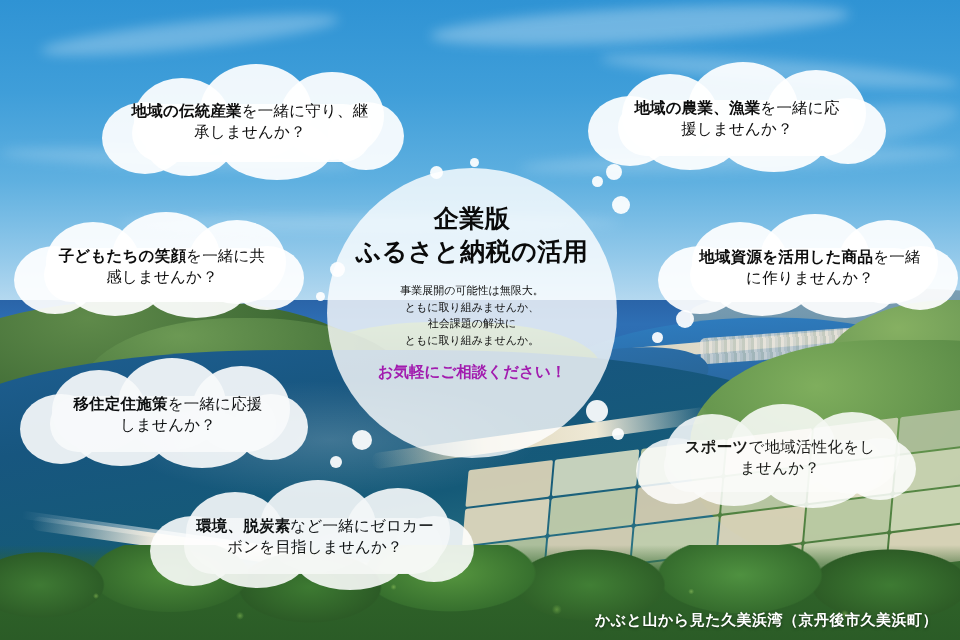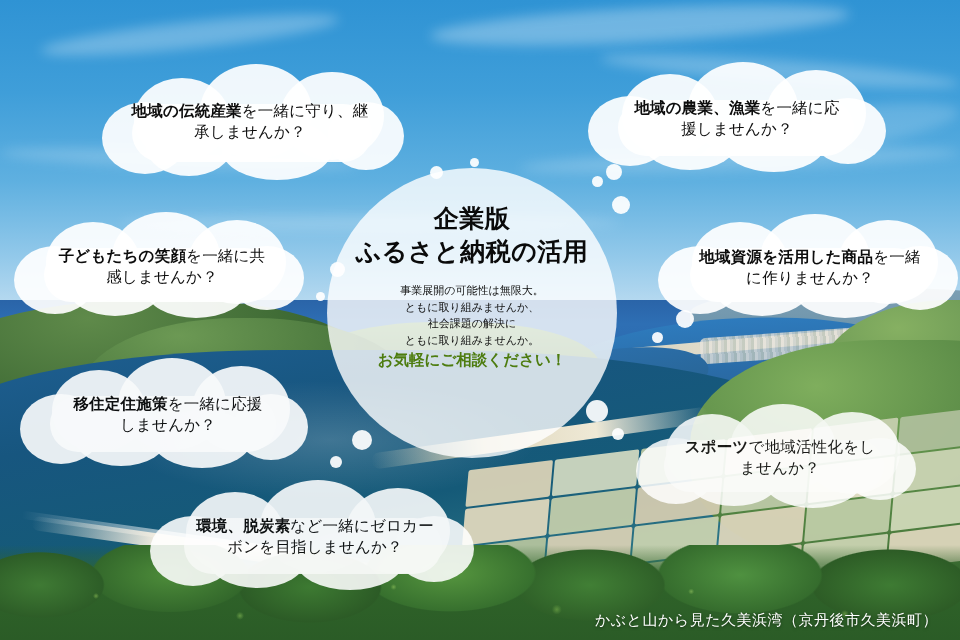--- a/index.html
+++ b/index.html
@@ -185,29 +185,29 @@
   #center-circle .ctitle{
     margin-top:34px;
     font-size:25px;font-weight:bold;line-height:1.32;
     color:#0a0a0a;text-align:center;letter-spacing:.5px;
   }
   #center-circle .cbody{
     margin-top:14px;
     font-size:11px;line-height:1.52;color:#111;text-align:center;
   }
   #center-circle .ccta{
-    margin-top:1px;
-    font-size:15.5px;font-weight:bold;color:#4d7c0f;text-align:center;
+    margin-top:13px;
+    font-size:15.5px;font-weight:bold;color:#a21caf;text-align:center;
   }
   .bub{position:absolute;background:rgba(255,255,255,.92);border-radius:50%;z-index:7;}
 
   
   #caption{
     position:absolute;right:22px;bottom:10px;z-index:20;
-    color:#ffffff;font-size:15px;font-weight:normal;letter-spacing:.5px;
+    color:#ffffff;font-size:15px;font-weight:bold;letter-spacing:.5px;
     text-shadow:0 1px 3px rgba(0,0,0,.55);
     white-space:nowrap;
   }
 </style>
 </head>
 <body>
 
 <div id="stage">
 
   <div class="bg">

